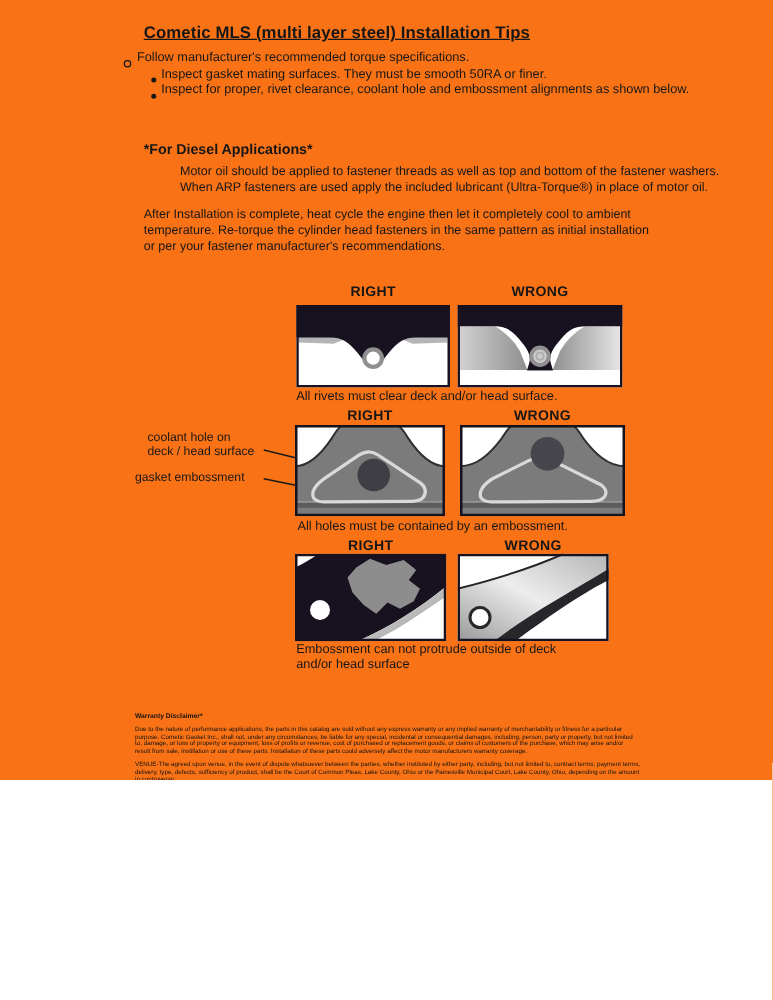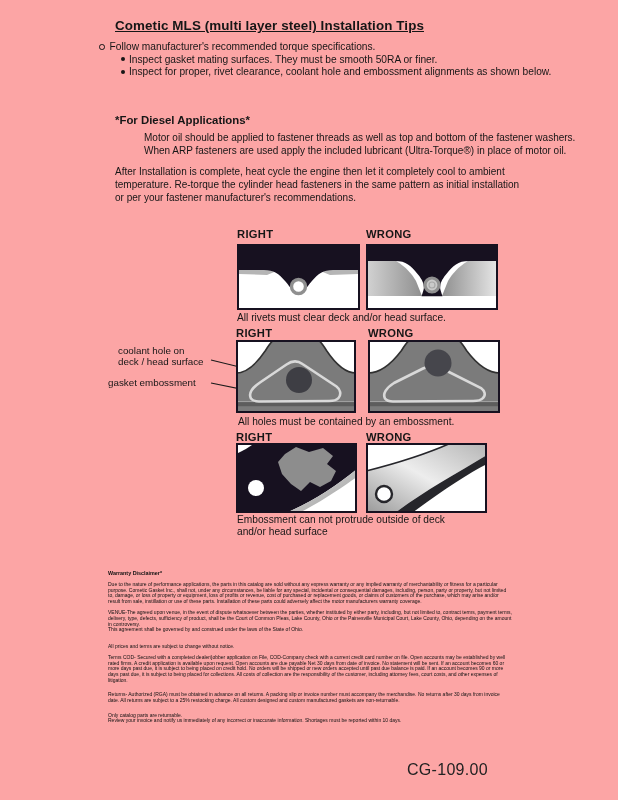--- a/index.html
+++ b/index.html
@@ -1,33 +1,33 @@
 <!DOCTYPE html>
 <html><head>
 <meta charset="utf-8">
 <style>
   html,body{margin:0;padding:0;background:#ffffff;}
-  .page{position:relative;width:618px;height:800px;background:#fca5a5;overflow:hidden;
+  .page{position:relative;width:618px;height:624px;background:#f97316;overflow:hidden;
         font-family:"Liberation Sans","DejaVu Sans",sans-serif;color:#161616;}
   .title{position:absolute;left:115px;top:18px;margin:0;font-size:13.4px;font-weight:bold;
          text-decoration:underline;letter-spacing:.1px;white-space:nowrap;}
   .tips{position:absolute;left:99px;top:41px;width:500px;}
-  .tip{display:flex;align-items:flex-start;font-size:10.2px;line-height:12.6px;}
+  .tip{display:flex;align-items:flex-end;font-size:10.2px;line-height:12.6px;}
   .tip .ob{flex:0 0 auto;width:3.6px;height:3.6px;border:1px solid #161616;border-radius:50%;
            margin:3.4px 5px 0 0;}
   .tip.sub{margin-left:22px;}
   .tip .fb{flex:0 0 auto;width:4px;height:4px;background:#161616;border-radius:50%;
            margin:3.6px 4px 0 0;}
   .diesel-h{position:absolute;left:115px;top:114px;margin:0;font-size:11.4px;font-weight:bold;}
   .body{position:absolute;left:115px;margin:0;width:500px;font-size:10px;line-height:13px;
         white-space:pre-line;}
   .p1{top:131px;margin-left:29px;}
   .p2{top:165px;}
   .note{top:209px;}
-  .dlabel{position:absolute;font-size:11.2px;font-weight:bold;
+  .dlabel{position:absolute;font-size:11.2px;font-weight:bold;text-align:center;
           letter-spacing:.3px;}
   .panel{position:absolute;display:block;}
   .caption{position:absolute;margin:0;font-size:10.2px;line-height:12.4px;white-space:pre-line;}
   .ann{position:absolute;font-size:9.8px;line-height:10.6px;white-space:pre-line;}
   .leader{position:absolute;left:208px;top:352px;}
   .disclaimer{position:absolute;left:108px;top:571px;width:404px;font-size:5px;
               line-height:5.65px;color:#111;}
   .disclaimer .d-head{font-weight:bold;font-size:5.4px;margin:0 0 5.5px 0;}
   .disclaimer p{margin:0 0 5.5px 0;white-space:pre-line;}
   .disclaimer p.gap-lg{margin-bottom:11px;}

